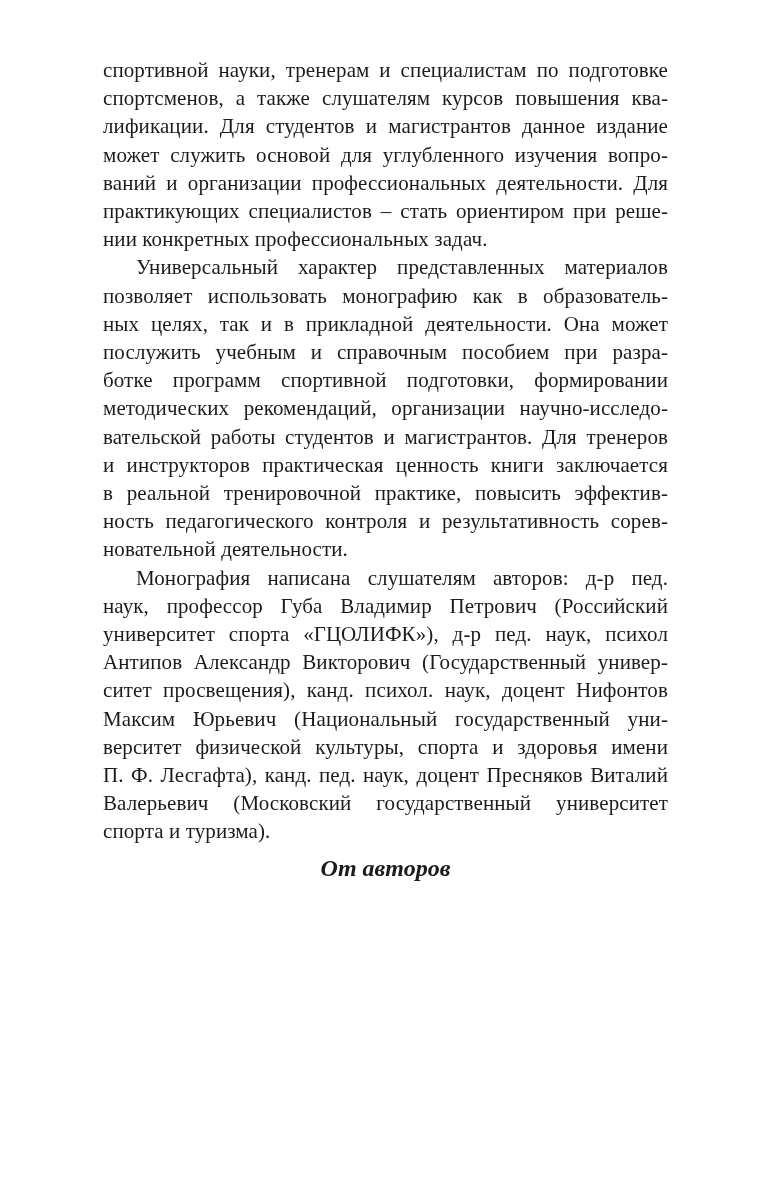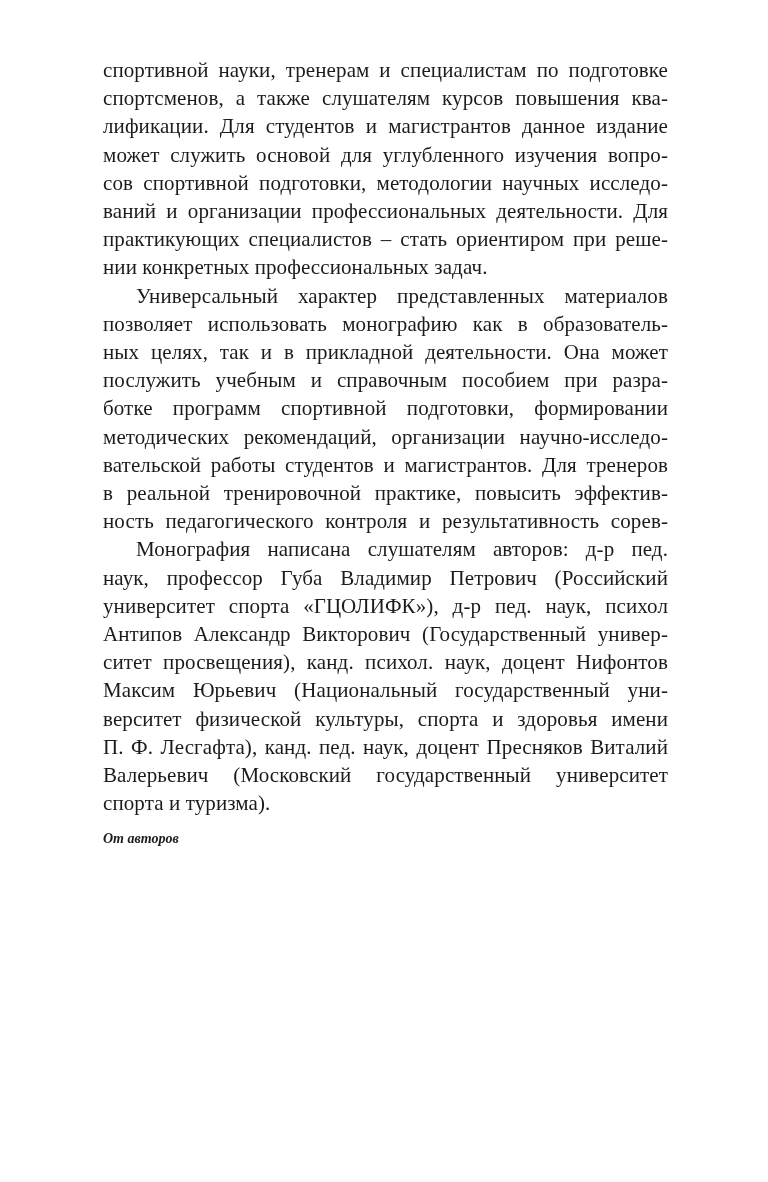--- a/index.html
+++ b/index.html
@@ -34,53 +34,54 @@
     letter-spacing: 0.1px;
   }
   .line.para-last {
     text-align-last: left;
   }
   .line.first-indent {
     text-indent: 33px;
   }
   .signature {
     margin-top: 8px;
-    font-size: 14px;
+    font-size: 24px;
     line-height: 28px;
     font-weight: bold;
     font-style: italic;
-    text-align: left;
+    text-align: center;
   }
 </style>
 </head>
 <body>
 
 <div class="page">
   <div class="text-block">
     <div>
         <div class="paragraph">
           <div class="line">спортивной науки, тренерам и специалистам по подготовке</div>
           <div class="line">спортсменов, а также слушателям курсов повышения ква-</div>
           <div class="line">лификации. Для студентов и магистрантов данное издание</div>
           <div class="line">может служить основой для углубленного изучения вопро-</div>
-          <div class="line">сов спортивной подготовки, методологии научных исследо-</div>
           <div class="line">ваний и организации профессиональных деятельности. Для</div>
           <div class="line">практикующих специалистов – стать ориентиром при реше-</div>
           <div class="line para-last">нии конкретных профессиональных задач.</div>
         </div>
         <div class="paragraph">
           <div class="line first-indent">Универсальный характер представленных материалов</div>
           <div class="line">позволяет использовать монографию как в образователь-</div>
           <div class="line">ных целях, так и в прикладной деятельности. Она может</div>
           <div class="line">послужить учебным и справочным пособием при разра-</div>
           <div class="line">ботке программ спортивной подготовки, формировании</div>
           <div class="line">методических рекомендаций, организации научно-исследо-</div>
           <div class="line">вательской работы студентов и магистрантов. Для тренеров</div>
+          <div class="line">и инструкторов практическая ценность книги заключается</div>
           <div class="line">в реальной тренировочной практике, повысить эффектив-</div>
           <div class="line">ность педагогического контроля и результативность сорев-</div>
+          <div class="line para-last">новательной деятельности.</div>
         </div>
         <div class="paragraph">
           <div class="line first-indent">Монография написана слушателям авторов: д-р пед.</div>
           <div class="line">наук, профессор Губа Владимир Петрович (Российский</div>
           <div class="line">университет спорта «ГЦОЛИФК»), д-р пед. наук, психол</div>
           <div class="line">Антипов Александр Викторович (Государственный универ-</div>
           <div class="line">ситет просвещения), канд. психол. наук, доцент Нифонтов</div>
           <div class="line">Максим Юрьевич (Национальный государственный уни-</div>
           <div class="line">верситет физической культуры, спорта и здоровья имени</div>
           <div class="line">П. Ф. Лесгафта), канд. пед. наук, доцент Пресняков Виталий</div>

